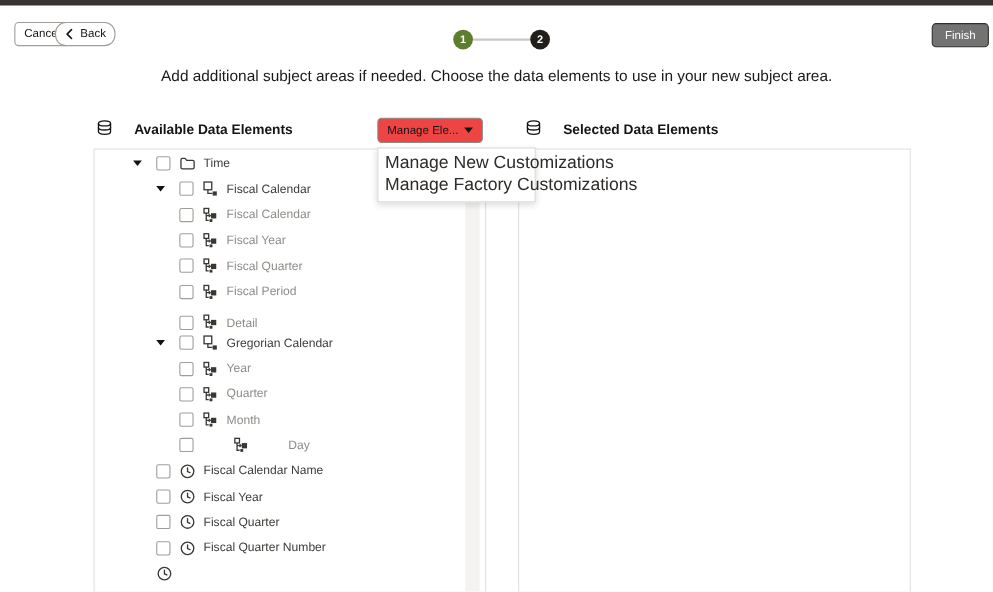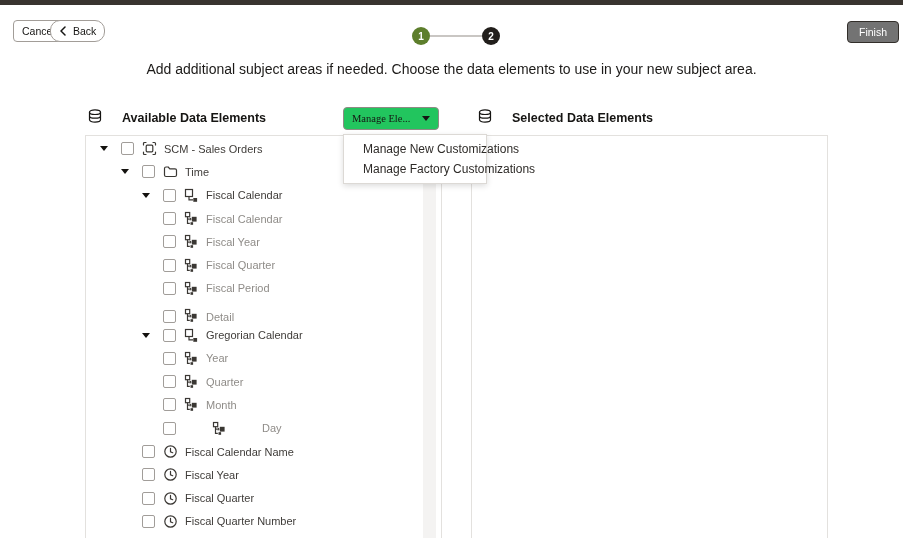--- a/index.html
+++ b/index.html
@@ -40,23 +40,23 @@
   
   .hdr {
     position:absolute; top:108px; display:flex; align-items:center; gap:19px;
     font-size:12.5px; font-weight:700; color:#161513;
   }
   .hdr-available { left:87px; }
   .hdr-selected { left:477px; }
 
   .manage-btn {
     position:absolute; left:343px; top:107px; width:96px; height:23px;
-    border:1px solid #8f8a84; border-radius:4px; background:#22c55e;
+    border:1px solid #8f8a84; border-radius:4px; background:#ef4444;
     display:flex; align-items:center; justify-content:space-between;
-    padding:0 8px; font-size:10.5px; color:#161513; cursor:pointer; font-family:Liberation Serif, serif;
+    padding:0 8px; font-size:10.5px; color:#161513; cursor:pointer; font-family:Liberation Sans, sans-serif;
   }
   .caret-down {
     width:0; height:0; border-left:4px solid transparent; border-right:4px solid transparent;
     border-top:5px solid #161513;
   }
 
   
   .panel {
     position:absolute; top:135px; width:357px; height:404px; background:#fff;
     border:1px solid #e3e1de; overflow:hidden;
@@ -68,22 +68,22 @@
     cursor:pointer;
   }
 
   
   .menu {
     position:absolute; left:343px; top:134px; width:144px; background:#fff;
     border:1px solid #dcd9d5; box-shadow:0 2px 6px rgba(0,0,0,0.14);
     padding:4px 0; z-index:20;
   }
   .menu-item {
-    height:20px; display:flex; align-items:center; padding:0 19px;
-    font-size:12px; color:#2e2b28; white-space:nowrap; cursor:pointer;
+    height:20px; display:flex; align-items:center; padding:0 6px;
+    font-size:16px; color:#2e2b28; white-space:nowrap; cursor:pointer;
   }
 
   
   .tree { position:absolute; left:0; top:1px; right:20px; }
   .tree-row { height:23.3px; display:flex; align-items:center; cursor:pointer; }
   .caret-cell { width:21px; flex:none; display:flex; align-items:center; }
   .tri {
     width:0; height:0; border-left:4.5px solid transparent; border-right:4.5px solid transparent;
     border-top:5.5px solid #14120f;
   }
@@ -138,36 +138,20 @@
   <span class="hdr-icon"><svg width="16" height="16" viewBox="0 0 16 16" fill="none" stroke="#161513" stroke-width="1.2" stroke-linecap="round">
     <path d="M2.5 4.2 C2.5 2.9 4.9 1.9 8 1.9 C11.1 1.9 13.5 2.9 13.5 4.2 V11.8 C13.5 13.1 11.1 14.1 8 14.1 C4.9 14.1 2.5 13.1 2.5 11.8 Z"></path>
     <path d="M2.5 4.2 C2.5 5.5 4.9 6.5 8 6.5 C11.1 6.5 13.5 5.5 13.5 4.2"></path>
     <path d="M2.5 7.9 C2.5 9.2 4.9 10.2 8 10.2 C11.1 10.2 13.5 9.2 13.5 7.9"></path>
   </svg></span>
   <span>Selected Data Elements</span>
 </div>
 
 <div class="panel panel-left">
   <div class="tree" id="tree">
-      <div class="tree-row" style="padding-left: 14px;">
-        <span class="caret-cell">
-          <span class="tri"></span>
-        </span>
-        <span class="checkbox"></span>
-        <span class="node-icon">
-          <svg width="15" height="15" viewBox="0 0 15 15" fill="none" stroke="#3a3733" stroke-width="1.2" stroke-linecap="round">
-    <path d="M1.5 4 V2.5 Q1.5 1.5 2.5 1.5 H4"></path>
-    <path d="M11 1.5 H12.5 Q13.5 1.5 13.5 2.5 V4"></path>
-    <path d="M13.5 11 V12.5 Q13.5 13.5 12.5 13.5 H11"></path>
-    <path d="M4 13.5 H2.5 Q1.5 13.5 1.5 12.5 V11"></path>
-    <rect x="4.2" y="4.2" width="6.6" height="6.6" rx="1"></rect>
-  </svg>
-        </span>
-        <span class="lbl">SCM - Sales Orders</span>
-      </div>
       <div class="tree-row" style="padding-left: 35px;">
         <span class="caret-cell">
           <span class="tri"></span>
         </span>
         <span class="checkbox"></span>
         <span class="node-icon">
           <svg width="15" height="15" viewBox="0 0 15 15" fill="none" stroke="#3a3733" stroke-width="1.2" stroke-linejoin="round">
     <path d="M1.5 4.5 Q1.5 3 3 3 H5.2 L6.8 4.8 H12 Q13.5 4.8 13.5 6.2 V11 Q13.5 12.5 12 12.5 H3 Q1.5 12.5 1.5 11 Z"></path>
   </svg>
         </span>

